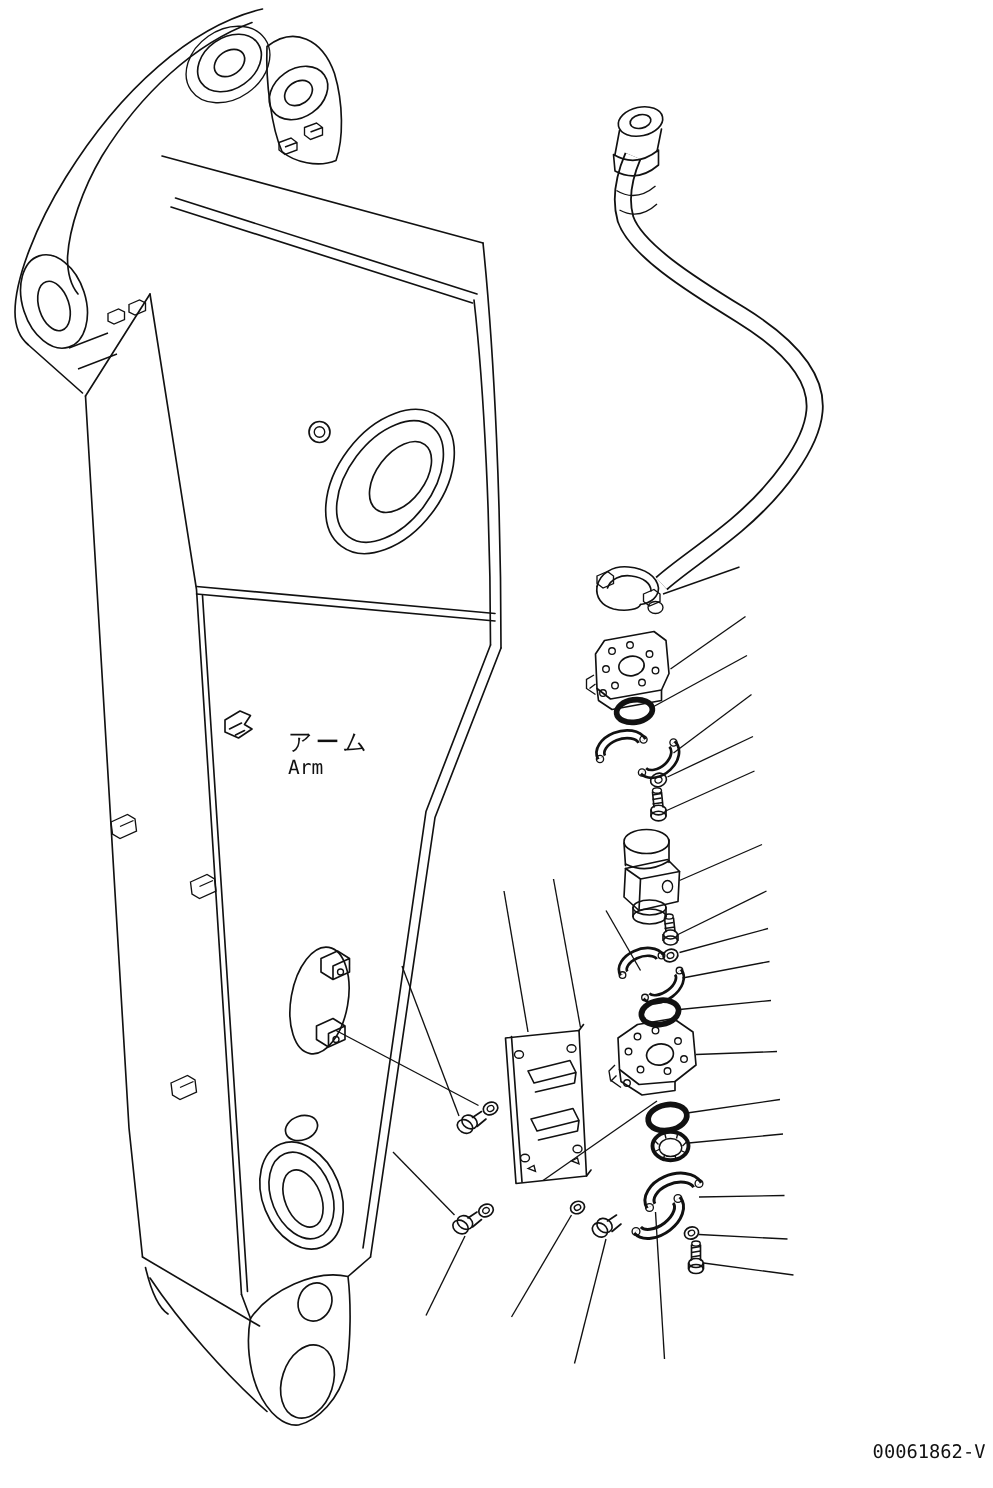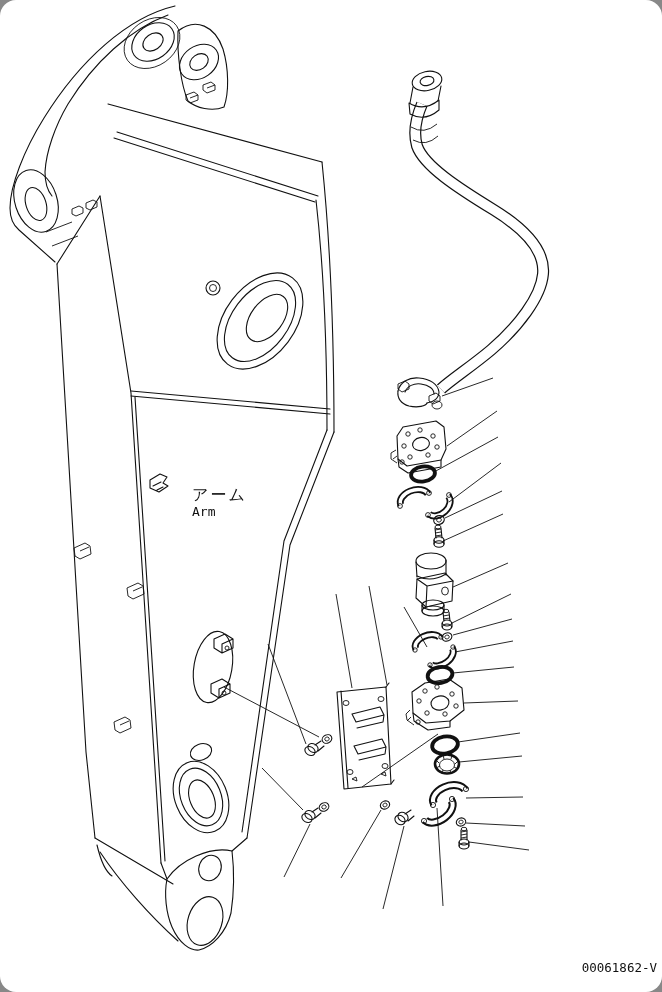--- a/index.html
+++ b/index.html
@@ -1,20 +1,19 @@
 <!DOCTYPE html>
 <html><head>
 <meta charset="utf-8">
 <style>
   html,body{margin:0;padding:0;background:#888;}
   .stage{
     width:662px;height:992px;background:#ffffff;position:relative;
     font-family:"DejaVu Sans","Liberation Sans",sans-serif;
     overflow:hidden;
-    border-radius:16px;
   }
   svg{display:block;}
   svg *{vector-effect:non-scaling-stroke;}
   .ln{fill:none;stroke:#111;stroke-width:1.1;stroke-linecap:round;stroke-linejoin:round;}
   .thin{fill:none;stroke:#111;stroke-width:0.9;}
   .bold{fill:none;stroke:#111;stroke-width:3.8;}
   .tube{fill:none;stroke:#111;stroke-width:12;stroke-linecap:butt;}
   .tubein{fill:none;stroke:#fff;stroke-width:9.6;stroke-linecap:butt;}
   .carc{fill:none;stroke:#111;stroke-width:7;stroke-linecap:butt;}
   .carcin{fill:none;stroke:#fff;stroke-width:3.4;stroke-linecap:butt;}

